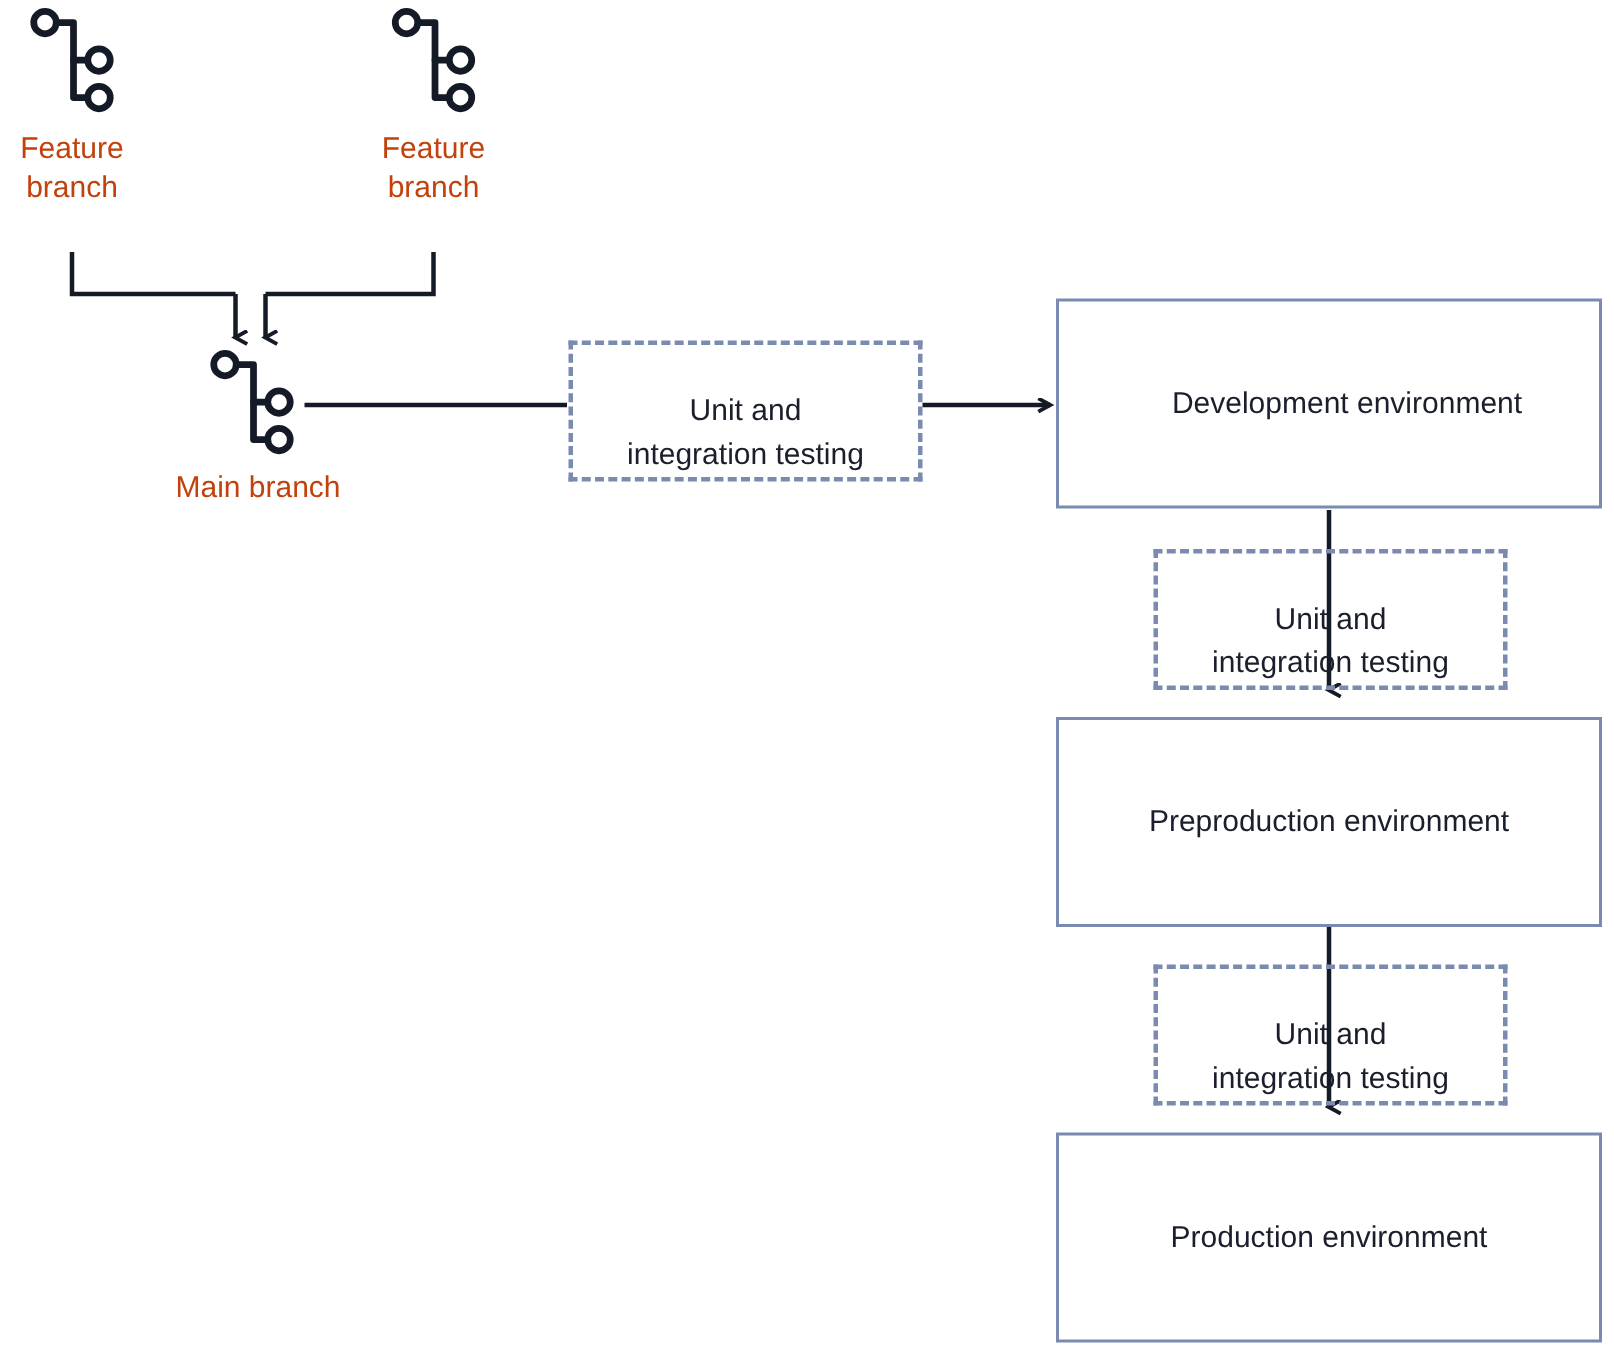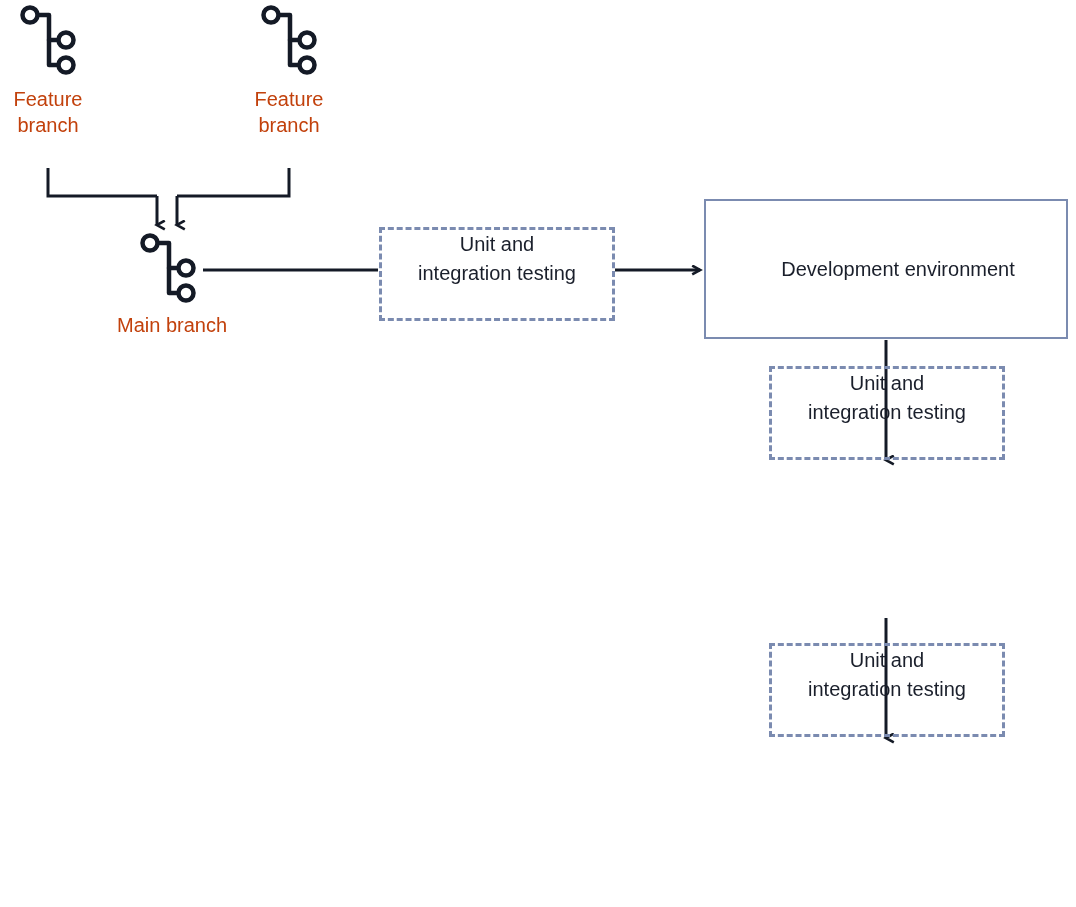--- a/index.html
+++ b/index.html
@@ -46,21 +46,21 @@
     font-size: 20px;
     color: #1a1f2b;
     text-align: center;
   }
   .test-box {
     position: absolute;
     box-sizing: border-box;
     border: 3px dashed #7b8bb0;
     background: transparent;
     display: flex;
-    align-items: flex-start;
+    align-items: flex-end;
     justify-content: center;
   }
   .test-box .test-text {
     font-size: 20px;
     line-height: 29px;
     color: #1a1f2b;
     text-align: center;
     white-space: pre-line;
   }
 </style>
@@ -137,20 +137,26 @@
 
   <div class="env-box" style="left:704px; top:199px; width:364px; height:140px;padding-left:24px;">
     <span class="env-text">Development environment</span>
   </div>
 
   <div class="test-box" style="left:769px; top:366px; width:236px; height:94px;">
     <span class="test-text">Unit and
 integration testing</span>
   </div>
 
+  <div class="env-box" style="left:704px; top:478px; width:364px; height:140px;">
+    <span class="env-text">Preproduction environment</span>
+  </div>
 
   <div class="test-box" style="left:769px; top:643px; width:236px; height:94px;">
     <span class="test-text">Unit and
 integration testing</span>
   </div>
 
+  <div class="env-box" style="left:704px; top:755px; width:364px; height:140px;">
+    <span class="env-text">Production environment</span>
+  </div>
 
 </div>
 
 </body></html>

